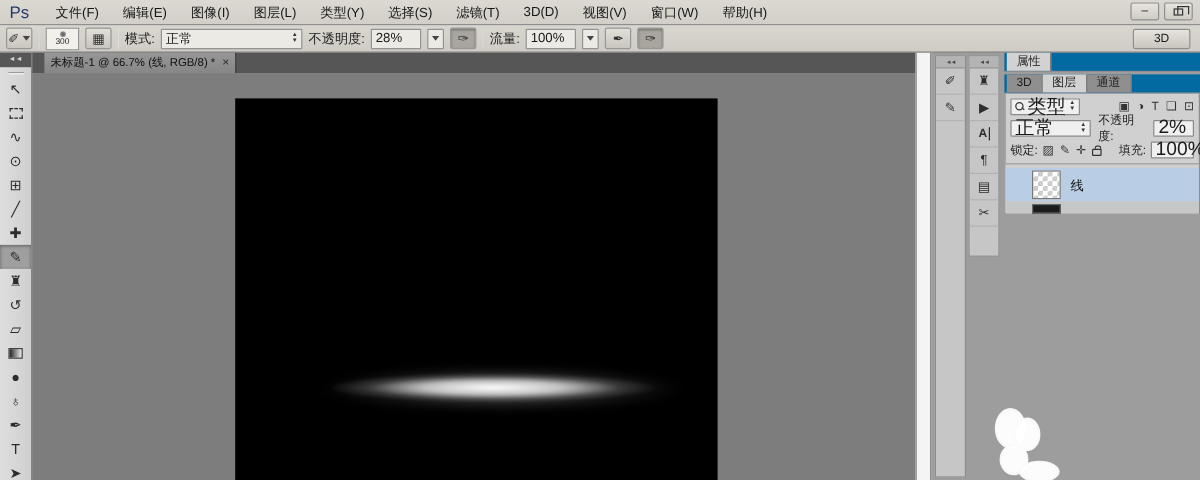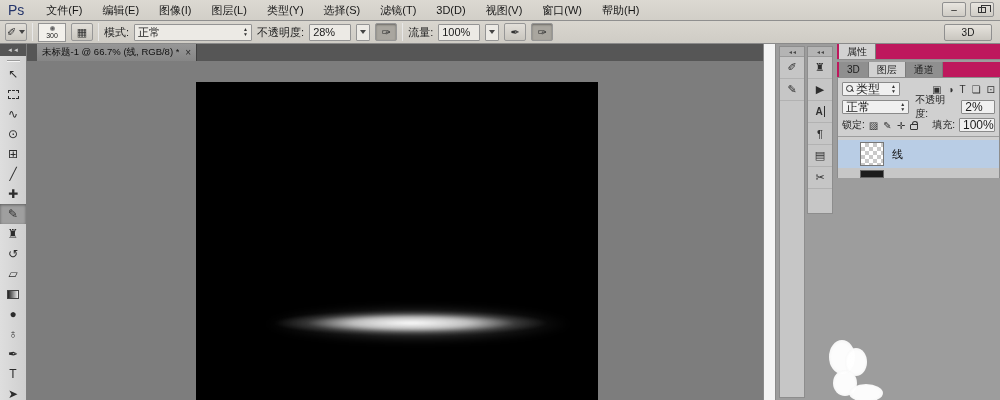--- a/index.html
+++ b/index.html
@@ -68,37 +68,37 @@
 
   
   .dockcol { position:absolute; width:26px; background:#c6c6c6; border:1px solid #8d8d8d; }
   .dock-head { height:10px; background:#b4b4b4; border-bottom:1px solid #9a9a9a; color:#4a4a4a;
                font-size:5px; line-height:10px; text-align:center; letter-spacing:-1px; }
   .dock-icon { height:22px; display:flex; align-items:center; justify-content:center; font-size:11px; color:#2e2e2e;
                border-bottom:1px solid #b2b2b2; }
   .charA { font-size:10px; font-weight:bold; border-right:1px solid #2e2e2e; padding-right:1px; }
 
   .panelcol { position:absolute; left:837px; top:44px; width:163px; height:356px; background:#9d9d9d; }
-  .ptab-row { height:16px; background:#be185d; border-bottom:1px solid #8d8d8d; display:flex; align-items:flex-end; }
+  .ptab-row { height:16px; background:#0369a1; border-bottom:1px solid #8d8d8d; display:flex; align-items:flex-end; }
   .ptab { height:15px; padding:0 8px; font-size:10px; line-height:15px; background:#8f8f8f; color:#1d1d1d;
           border-right:1px solid #7c7c7c; }
   .ptab.active { background:#d2d2d2; }
   .props-body { height:222px; background:#d2d2d2; border:1px solid #8d8d8d; border-top:none; position:relative; }
   .props-msg { padding:6px 0 0 6px; font-size:11px; color:#111; }
   .props-div { position:absolute; left:0; top:28px; width:100%; border-top:1px solid #a8a8a8; border-bottom:1px solid #e2e2e2; }
   .green-icon { position:absolute; right:12px; top:32px; width:26px; height:26px; background:#eaf6ea;
                 border:2px solid #3d8b3d; border-radius:2px; display:flex; align-items:center; justify-content:center;
                 font-size:13px; color:#14501c; font-weight:bold;
                 background-image:linear-gradient(#bcd9bc 1px,transparent 1px),linear-gradient(90deg,#bcd9bc 1px,transparent 1px);
                 background-size:6px 6px; }
   .layers-wrap { margin-top:2px; }
   .layers-body { background:#d0d0d0; border:1px solid #8d8d8d; border-top:none; height:100px; position:relative; padding-top:2px; }
   .lrow { display:flex; align-items:center; gap:4px; padding:0 4px; height:18px; }
   .small-field { background:#f0f0f0; border:1px solid #8a8a8a; height:14px; display:flex; align-items:center;
-                 padding:0 3px; font-size:12px; border-radius:1px; }
+                 padding:0 3px; font-size:16px; border-radius:1px; }
   .mag { position:relative; width:8px; height:8px; margin-right:2px; }
   .mag::before { content:""; position:absolute; left:0; top:0; width:5px; height:5px; border:1px solid #333; border-radius:50%; }
   .mag::after { content:""; position:absolute; left:5px; top:5px; width:3px; height:1px; background:#333; transform:rotate(45deg); }
   .filter-icons { display:flex; gap:6px; margin-left:auto; font-size:10px; color:#333; }
   .lbl { font-size:10px; color:#222; }
   .lock-icons { display:flex; gap:5px; align-items:center; font-size:10px; color:#333; }
   .padlock { width:8px; height:6px; border:1px solid #333; border-radius:1px; position:relative; margin-top:3px; }
   .padlock::before { content:""; position:absolute; top:-4px; left:1px; width:4px; height:3px;
                      border:1px solid #333; border-bottom:none; border-radius:3px 3px 0 0; }
   .layer-list { position:absolute; left:0; right:0; top:58px; bottom:0; background:#cfcfcf; border-top:1px solid #9e9e9e; }

